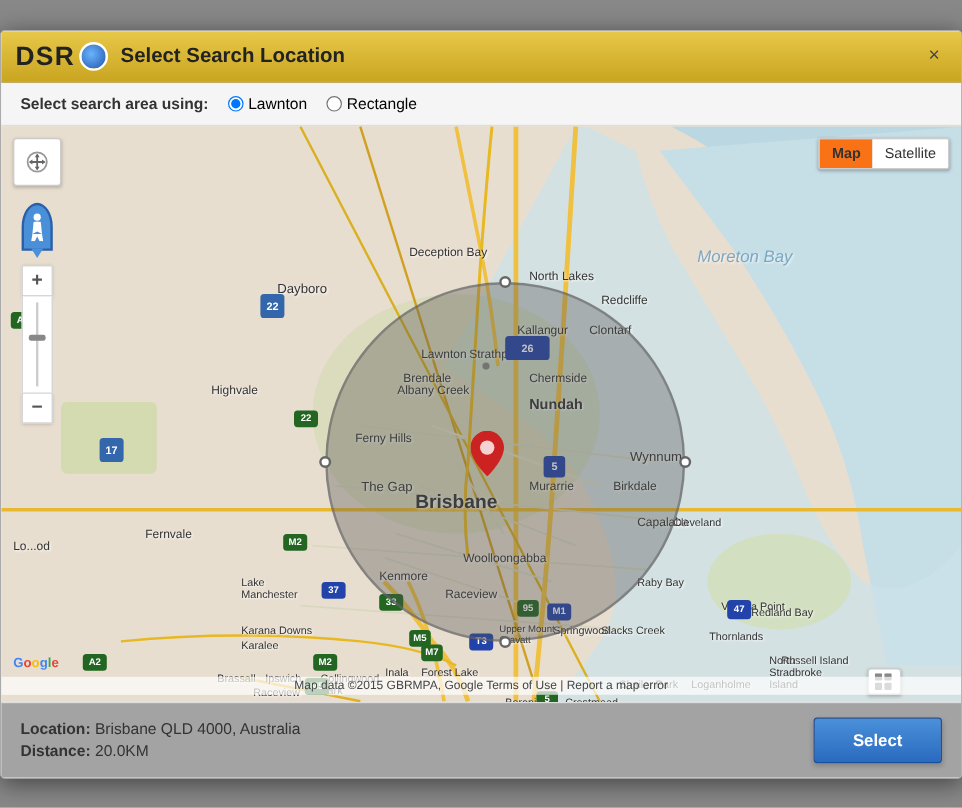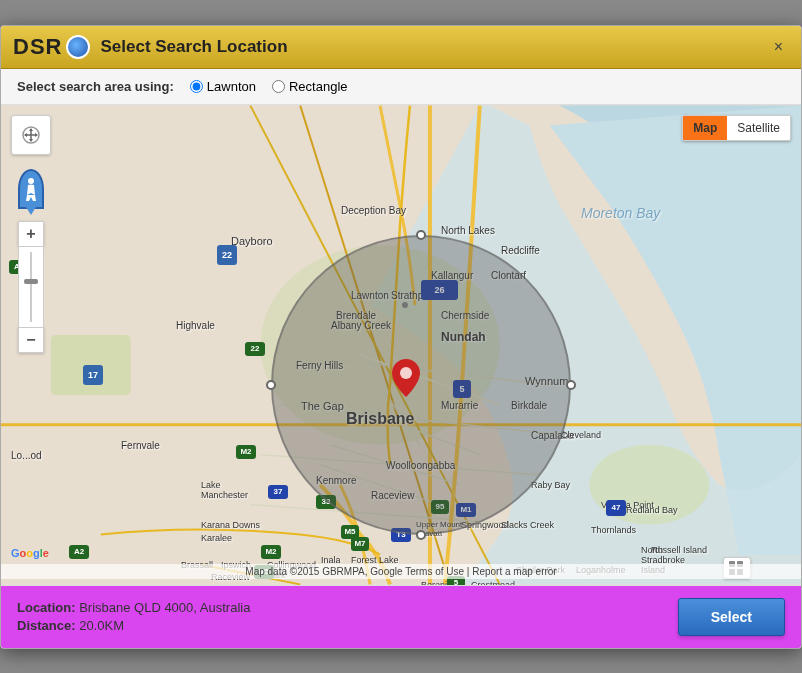--- a/index.html
+++ b/index.html
@@ -268,21 +268,21 @@
       text-align: center;
       font-size: 10px;
       color: #444;
       z-index: 10;
       background: rgba(255,255,255,0.7);
       padding: 2px 4px;
     }
 
     .dialog-footer {
       padding: 12px 16px;
-      background: #d946ef;
+      background: #a3a3a3;
       border-top: 1px solid #ddd;
       display: flex;
       align-items: center;
       justify-content: space-between;
       gap: 44px;
     }
     .footer-info {
       display: flex;
       flex-direction: column;
       gap: 3px;

